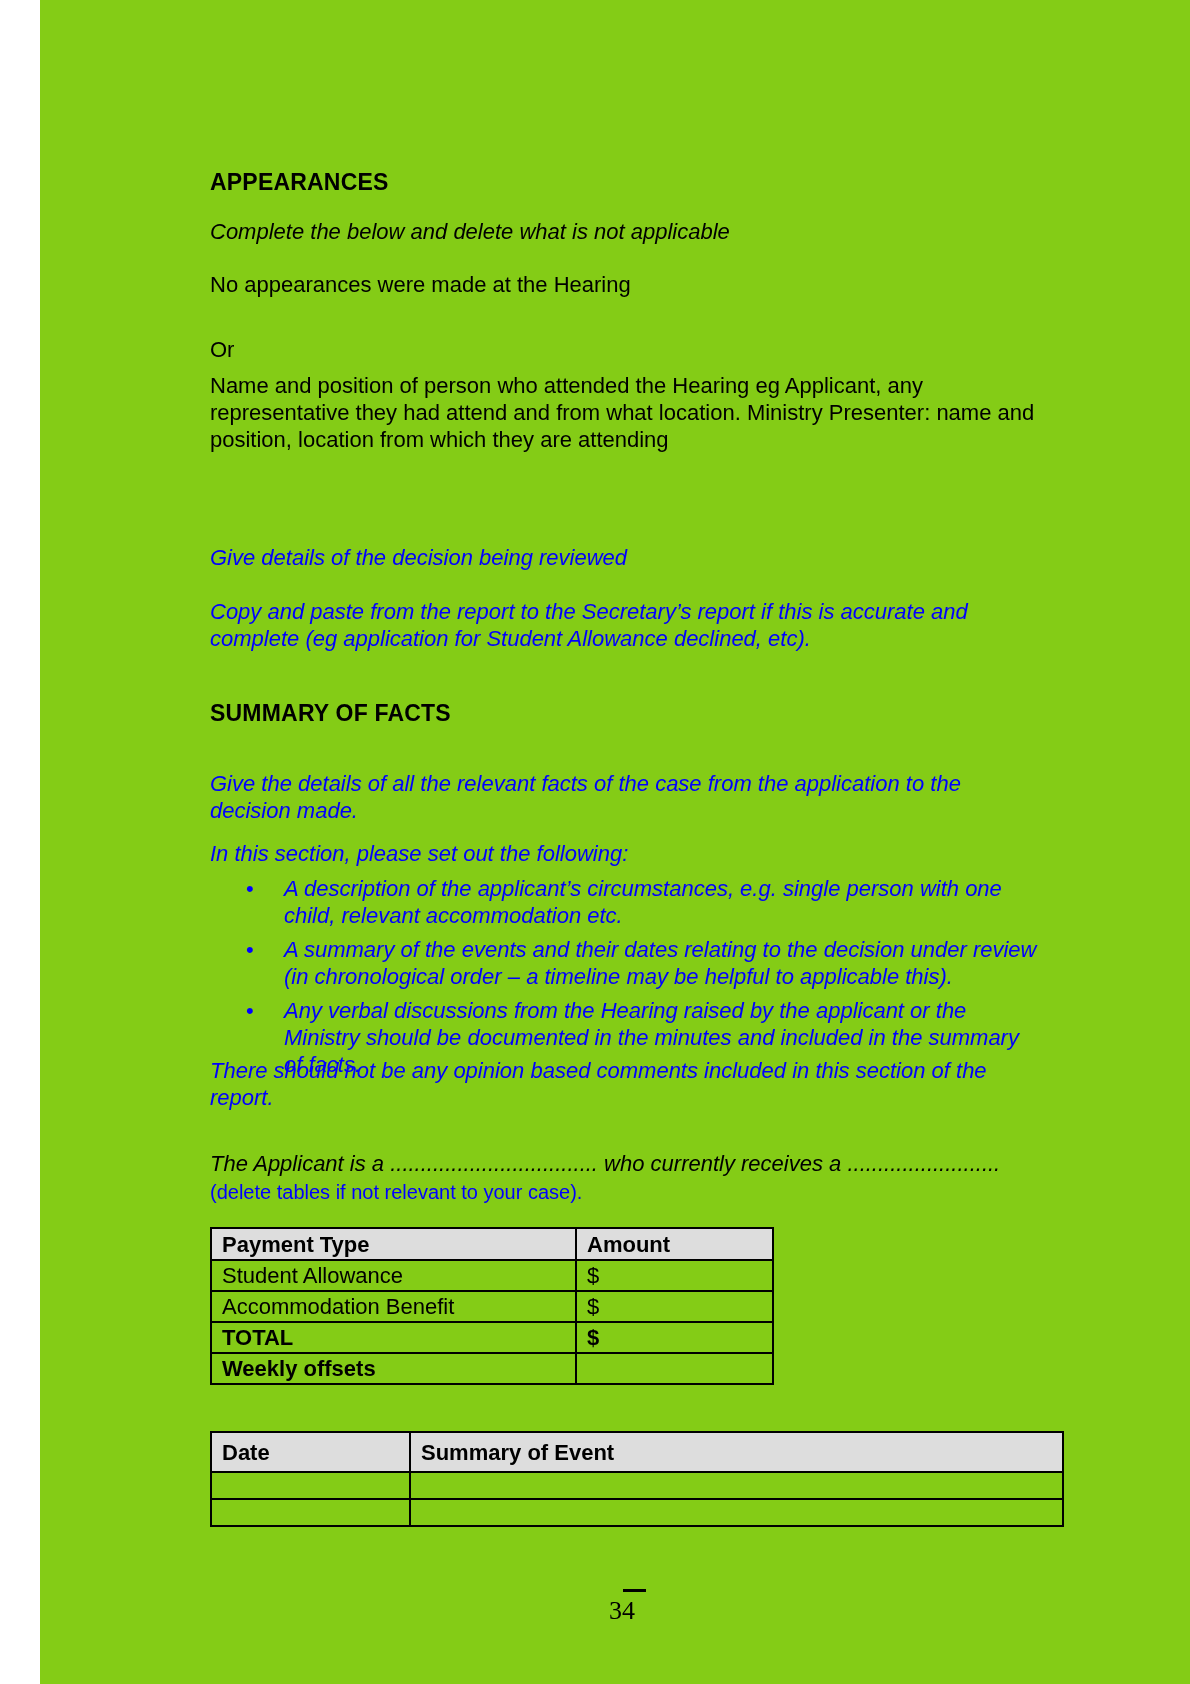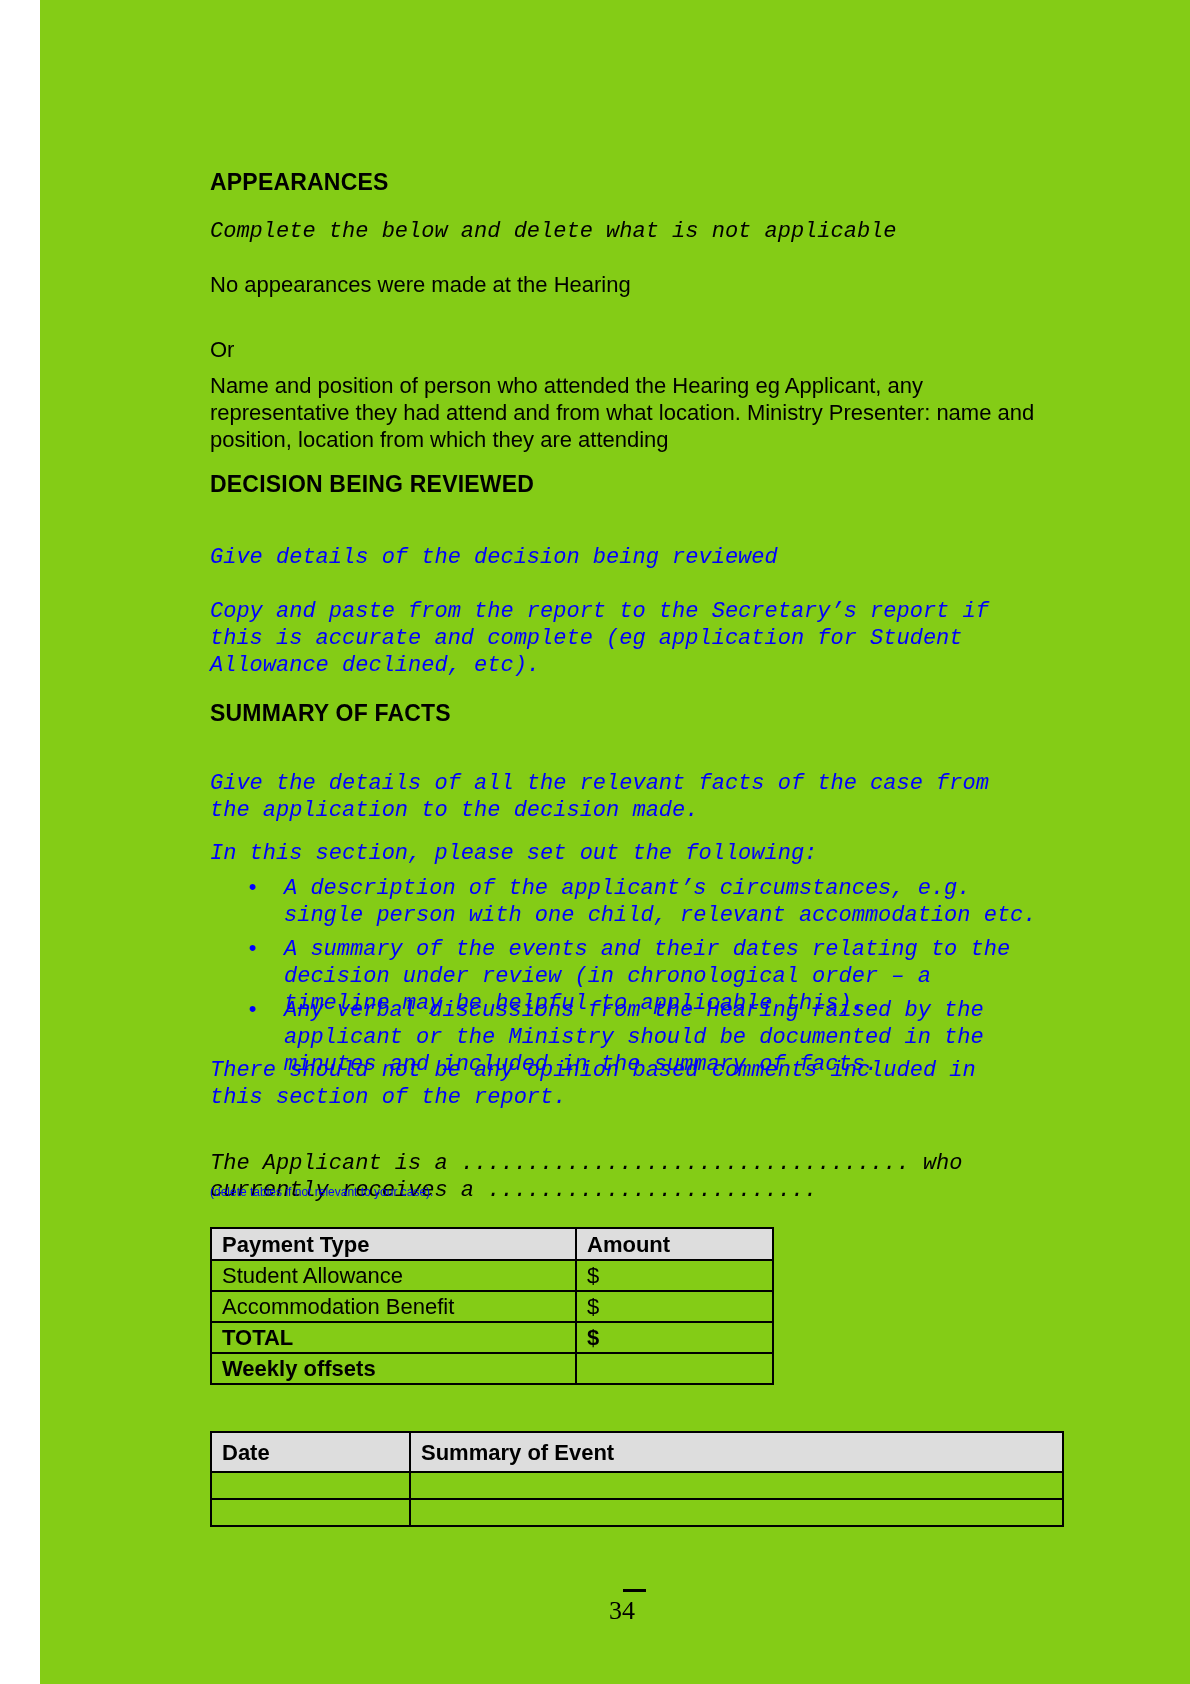--- a/index.html
+++ b/index.html
@@ -18,34 +18,34 @@
     color: #000000;
     overflow: hidden;
     margin-left: 40px;
   }
   .abs { position: absolute; left: 170px; }
   .heading {
     font-weight: bold;
     font-size: 23px;
     letter-spacing: 0.2px;
   }
-  .italic { font-style: italic; font-family: Liberation Mono, monospace; }
+  .italic { font-style: italic; }
   .blue { color: #0000FF; }
   .para { width: 820px; }
   .bullet-row { display: flex; width: 830px; }
   .bullet-mark {
     width: 38px;
     padding-left: 36px;
     box-sizing: content-box;
     flex: 0 0 auto;
     color: #0000FF;
     font-style: normal;
   }
   .bullet-text { flex: 1 1 auto; }
-  .small-note { font-size: 12px; line-height: 24px; }
+  .small-note { font-size: 20px; line-height: 24px; }
   table {
     border-collapse: collapse;
     table-layout: fixed;
   }
   table.payments { width: 562px; }
   table.events { width: 852px; }
   th, td {
     border: 2px solid #000000;
     padding: 1px 10px;
     text-align: left;
@@ -89,21 +89,20 @@
   <div class="abs heading" style="top:169px;">APPEARANCES</div>
 
   <div class="abs italic para" style="top:218px;">Complete the below and delete what is not applicable</div>
 
   <div class="abs para" style="top:271px;">No appearances were made at the Hearing</div>
 
   <div class="abs" style="top:336px;">Or</div>
 
   <div class="abs para" style="top:372px; width:832px;">Name and position of person who attended the Hearing eg Applicant, any representative they had attend and from what location. Ministry Presenter: name and position, location from which they are attending</div>
 
-  <div class="abs heading" style="top:471px;">DECISION BEING REVIEWED</div>
 
   <div class="abs italic blue para" style="top:544px;">Give details of the decision being reviewed</div>
 
   <div class="abs italic blue para" style="top:598px; width:800px;">Copy and paste from the report to the Secretary’s report if this is accurate and complete (eg application for Student Allowance declined, etc).</div>
 
   <div class="abs heading" style="top:700px;">SUMMARY OF FACTS</div>
 
   <div class="abs italic blue para" style="top:770px; width:790px;">Give the details of all the relevant facts of the case from the application to the decision made.</div>
 
   <div class="abs italic blue para" style="top:840px;">In this section, please set out the following:</div>

